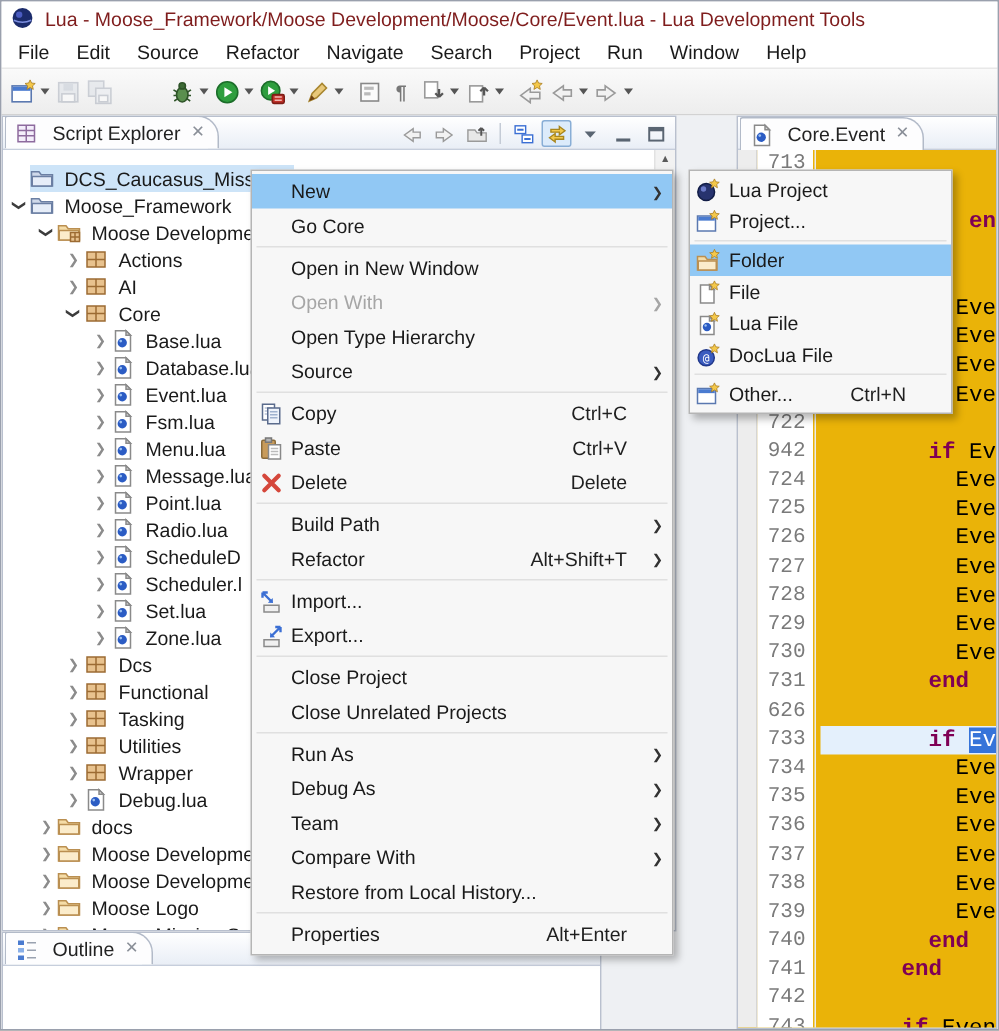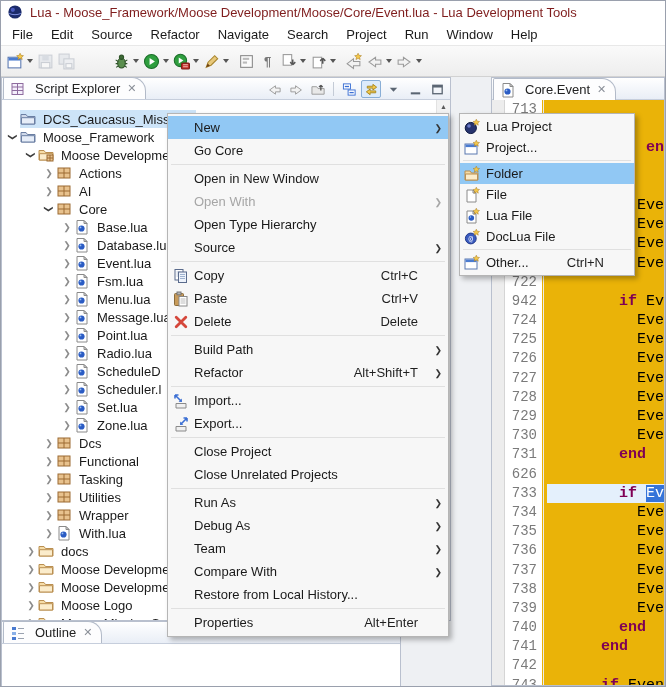--- a/index.html
+++ b/index.html
@@ -618,21 +618,21 @@
             <span class="chev "><span class="g">❯</span></span>
             <span class="selwrap">
               <span class="node-ic">
                 <svg viewBox="0 0 16 16">
                   <path d="M3 1.5h7l3 3V15H3z" fill="#fff" stroke="#8a8a8a"></path>
                   <path d="M10 1.5l3 3h-3z" fill="#dcdcdc" stroke="#8a8a8a"></path>
                   <circle cx="7.5" cy="9.5" r="3.1" fill="#2b5cc4"></circle>
                   <circle cx="6.5" cy="8.4" r="0.9" fill="#9cc0f0"></circle>
                 </svg>
               </span>
-              <span class="tree-label">With.lua</span>
+              <span class="tree-label">Debug.lua</span>
             </span>
           </div>
           <div class="tree-row" style="padding-left: 22px;">
             <span class="chev "><span class="g">❯</span></span>
             <span class="selwrap">
               <span class="node-ic">
                 <svg viewBox="0 0 16 16">
                   <path d="M1 3.5h5l1.5 2H15V13H1z" fill="#f5dca7" stroke="#ba8f51"></path>
                   <path d="M1.5 6.7h13V13h-13z" fill="#fbeccb" stroke="#ba8f51"></path>
                 </svg>

